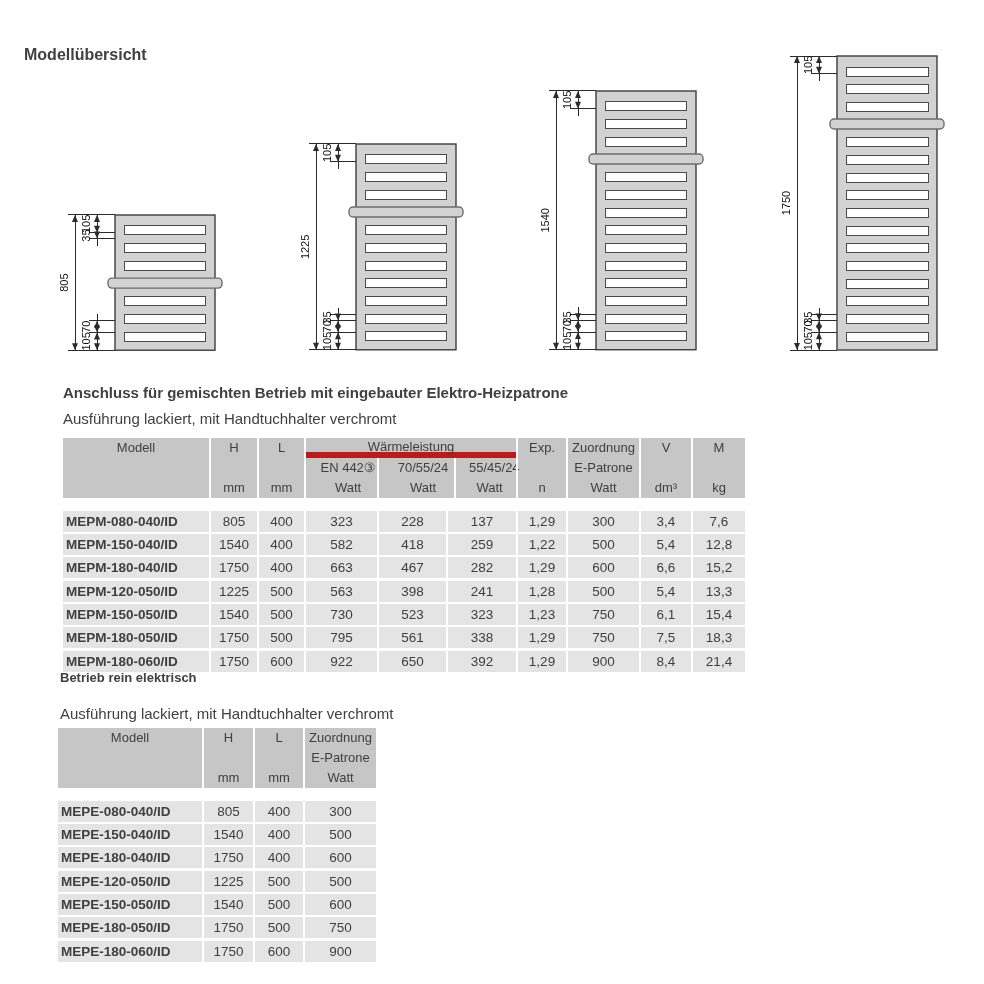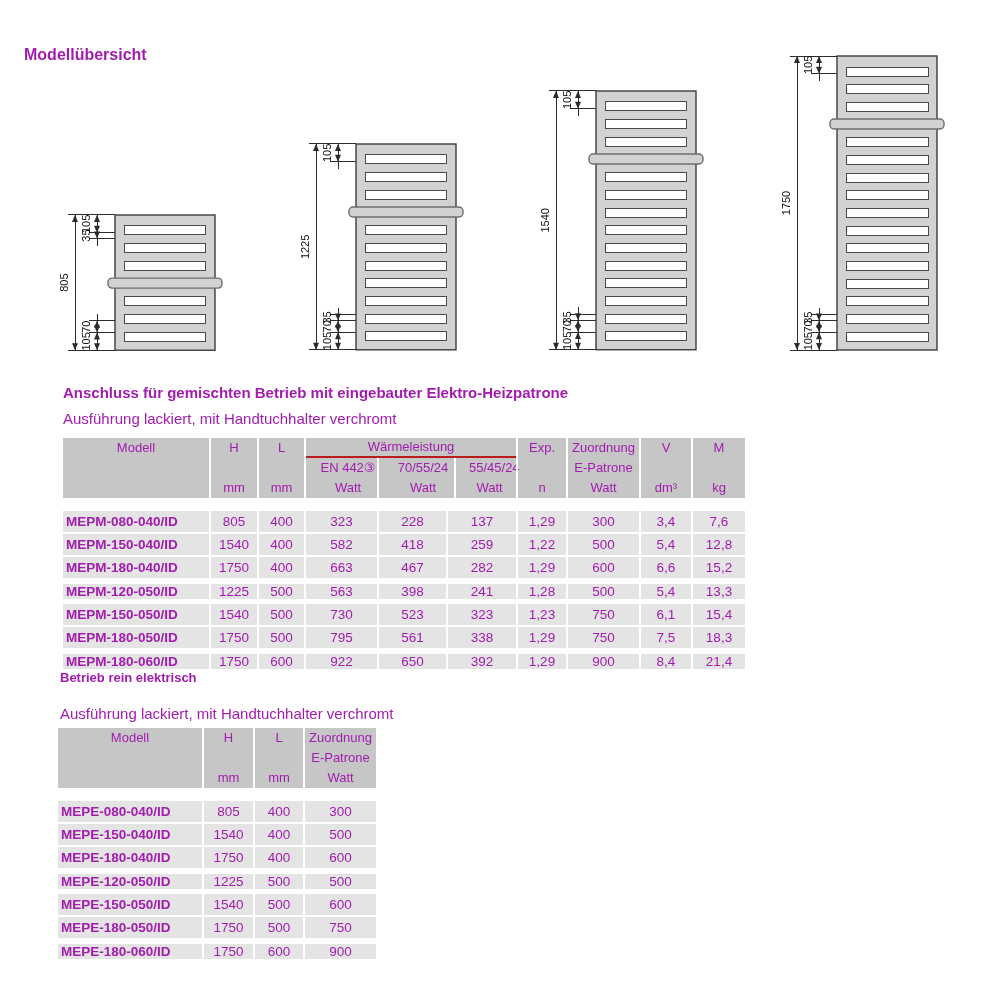--- a/index.html
+++ b/index.html
@@ -1,43 +1,43 @@
 <!DOCTYPE html>
 <html><head>
 <meta charset="utf-8">
 <style>
   html,body{margin:0;padding:0;background:#fff;}
   #canvas{
     position:relative;width:984px;height:984px;background:#ffffff;overflow:hidden;
-    font-family:"Liberation Sans",sans-serif;color:#a21caf;
+    font-family:"Liberation Sans",sans-serif;color:#404040;
     -webkit-font-smoothing:antialiased;
   }
   *{box-sizing:border-box;}
   .abs{position:absolute;}
   #title{left:24px;top:46px;font-size:16px;font-weight:700;}
   #drawings{left:0;top:0;width:984px;height:375px;}
   #s1h{left:63px;top:384px;font-size:15px;font-weight:700;}
   #s1s{left:63px;top:410px;font-size:15px;}
   #t1{left:63px;top:438px;}
   #s2h{left:60px;top:670px;font-size:13px;font-weight:700;}
   #s2s{left:60px;top:705px;font-size:15px;}
   #t2{left:58px;top:728px;}
 
   
   .thead{display:flex;background:#c6c6c6;margin-bottom:13px;}
   .hl{height:20px;line-height:20px;font-size:13px;text-align:center;white-space:nowrap;}
   .hcol{display:flex;flex-direction:column;}
   .sep{border-left:2px solid #fff;}
   .hgroup{width:212px;display:flex;flex-direction:column;}
-  .gt{height:20px;line-height:18px;border-bottom:2px solid #b91c1c;}
+  .gt{height:20px;line-height:18px;border-bottom:6px solid #b91c1c;}
   .hsub{display:flex;}
   .hscol{display:flex;flex-direction:column;padding-left:13px;}
   .s1{width:71px}.s2{width:77px}.s3{width:56px}
   .trow{display:flex;height:21px;margin-bottom:2px;}
-  .trow.gap{margin-top:3px;align-items:center;}
+  .trow.gap{margin-top:3px;}
   .tcell{background:#e4e4e4;display:flex;align-items:center;justify-content:center;font-size:13.5px;}
   .tcell.model{justify-content:flex-start;padding-left:3px;font-weight:700;}
   
   .c0{width:146px}.c1{width:48px}.c2{width:47px}.c3{width:73px}.c4{width:69px}
   .c5{width:70px}.c6{width:50px}.c7{width:73px}.c8{width:52px}.c9{width:54px}
   
   .d0{width:144px}.d1{width:51px}.d2{width:50px}.d3{width:73px}
   svg text{font-family:"Liberation Sans",sans-serif;}
 </style>
 </head>

